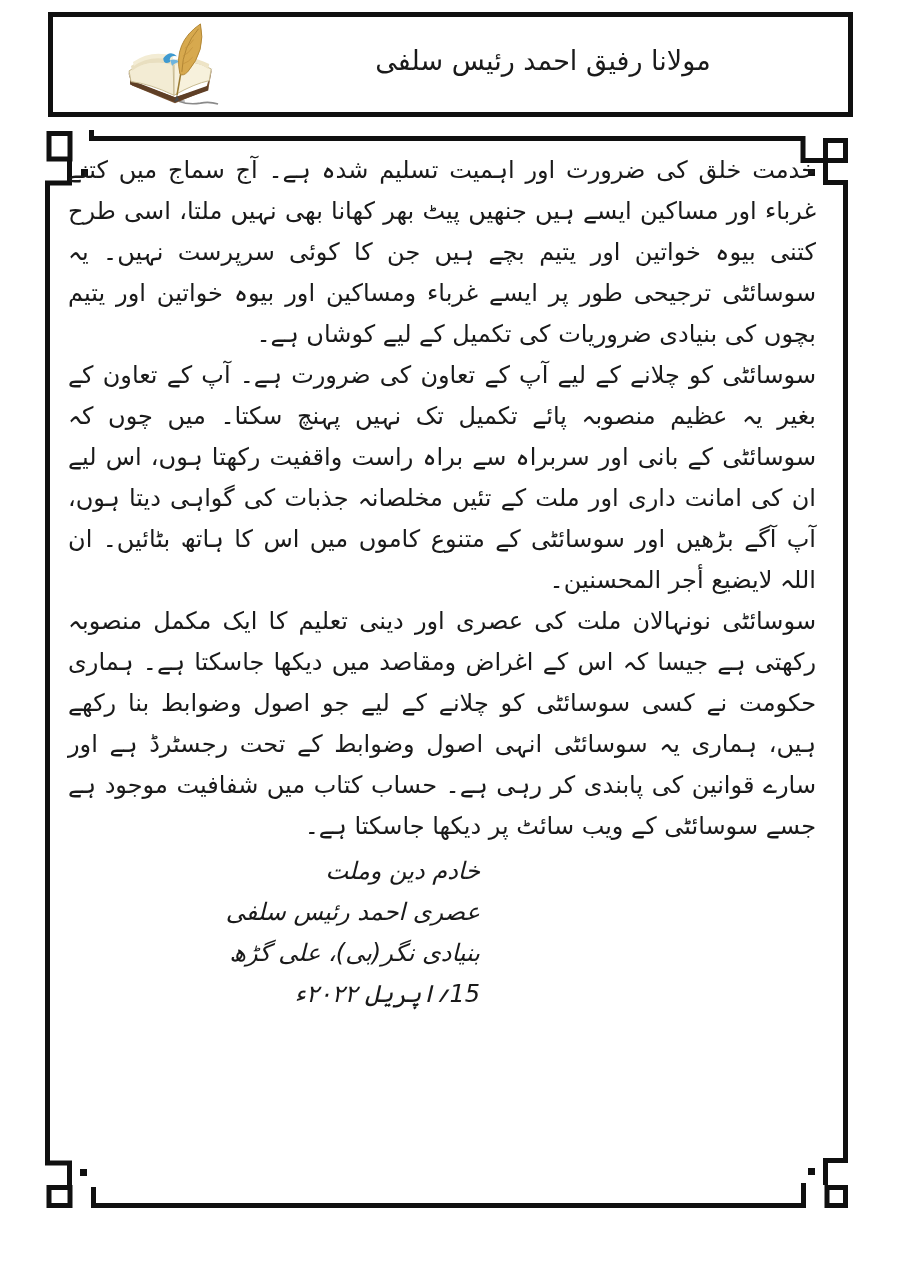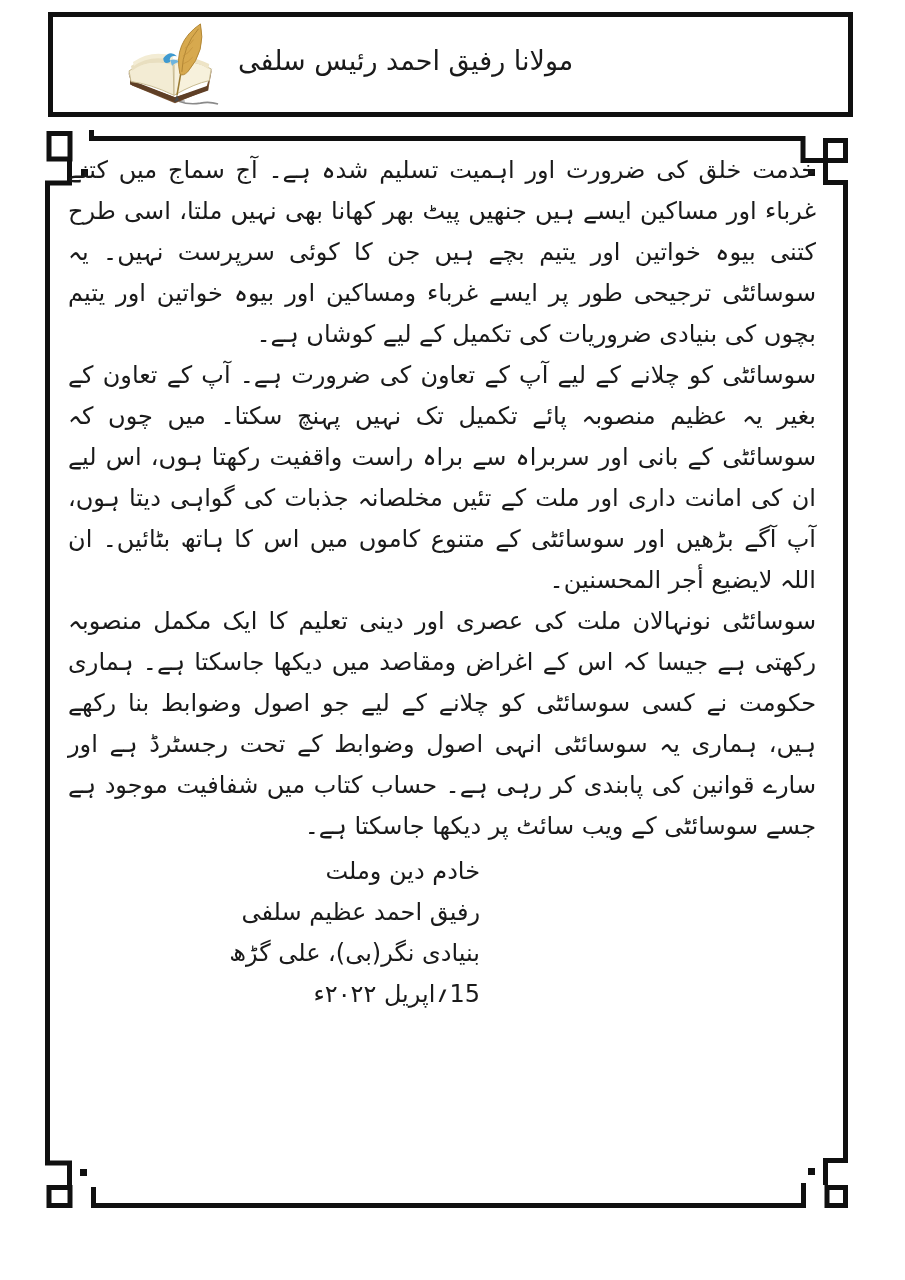--- a/index.html
+++ b/index.html
@@ -28,21 +28,21 @@
   }
   .logo-wrap{
     width:125px;height:88px;
     margin-left:60px;
     flex:0 0 auto;
     display:flex;align-items:flex-end;
   }
   .logo-wrap svg{width:100%;height:100%;}
   .header-title{
     flex:1;
-    text-align:left;
+    text-align:center;
     direction:rtl;
     font-size:27px;
     line-height:1.2;
     padding-bottom:6px;
     color:var(--text);
   }
   
   .frame-svg{
     position:absolute;left:0;top:0;width:905px;height:1280px;
     pointer-events:none;
@@ -59,20 +59,21 @@
     line-height:41px;
     color:var(--text);
   }
   .content p{margin:0;}
   .signature{
     width:412px;
     margin-right:336px;
     margin-top:4px;
     text-align:left;
     text-align-last:right;
+    font-style:italic;
   }
   .signature .sig-line{line-height:41px;}
 </style>
 </head>
 <body>
 
 <div class="page">
 
   <div class="header-bar">
     <div class="logo-wrap">
@@ -130,19 +131,19 @@
     </g>
   </svg>
 
   <div class="content">
     <p>خدمت خلق کی ضرورت اور اہمیت تسلیم شدہ ہے۔ آج سماج میں کتنے غرباء اور مساکین ایسے ہیں جنھیں پیٹ بھر کھانا بھی نہیں ملتا، اسی طرح کتنی بیوہ خواتین اور یتیم بچے ہیں جن کا کوئی سرپرست نہیں۔ یہ سوسائٹی ترجیحی طور پر ایسے غرباء ومساکین اور بیوہ خواتین اور یتیم بچوں کی بنیادی ضروریات کی تکمیل کے لیے کوشاں ہے۔</p>
     <p>سوسائٹی کو چلانے کے لیے آپ کے تعاون کی ضرورت ہے۔ آپ کے تعاون کے بغیر یہ عظیم منصوبہ پائے تکمیل تک نہیں پہنچ سکتا۔ میں چوں کہ سوسائٹی کے بانی اور سربراہ سے براہ راست واقفیت رکھتا ہوں، اس لیے ان کی امانت داری اور ملت کے تئیں مخلصانہ جذبات کی گواہی دیتا ہوں، آپ آگے بڑھیں اور سوسائٹی کے متنوع کاموں میں اس کا ہاتھ بٹائیں۔ ان اللہ لایضیع أجر المحسنین۔</p>
     <p>سوسائٹی نونہالان ملت کی عصری اور دینی تعلیم کا ایک مکمل منصوبہ رکھتی ہے جیسا کہ اس کے اغراض ومقاصد میں دیکھا جاسکتا ہے۔ ہماری حکومت نے کسی سوسائٹی کو چلانے کے لیے جو اصول وضوابط بنا رکھے ہیں، ہماری یہ سوسائٹی انہی اصول وضوابط کے تحت رجسٹرڈ ہے اور سارے قوانین کی پابندی کر رہی ہے۔ حساب کتاب میں شفافیت موجود ہے جسے سوسائٹی کے ویب سائٹ پر دیکھا جاسکتا ہے۔</p>
 
     <div class="signature">
       <div class="sig-line">خادم دین وملت</div>
-      <div class="sig-line">رفیق احمد عظیم سلفی</div>
+      <div class="sig-line">عصری احمد رئیس سلفی</div>
       <div class="sig-line">بنیادی نگر(بی)، علی گڑھ</div>
       <div class="sig-line">15؍اپریل ۲۰۲۲ء</div>
     </div>
   </div>
 
 </div>
 
 </body></html>

